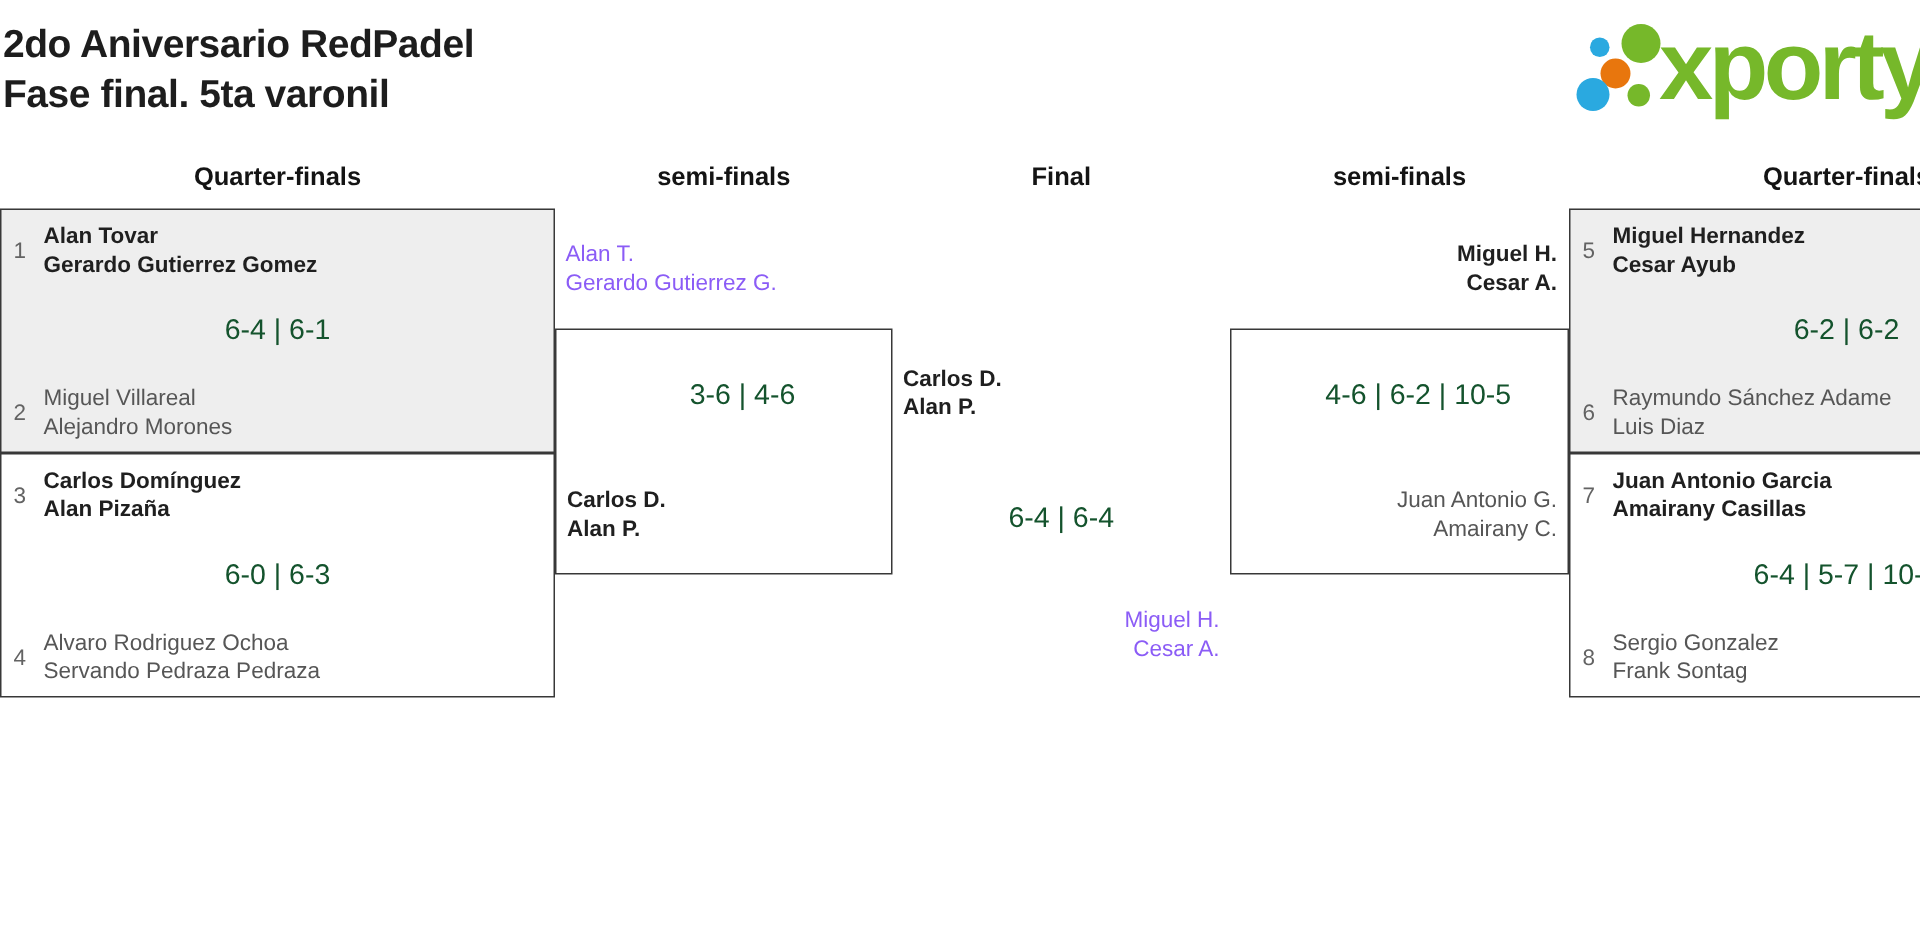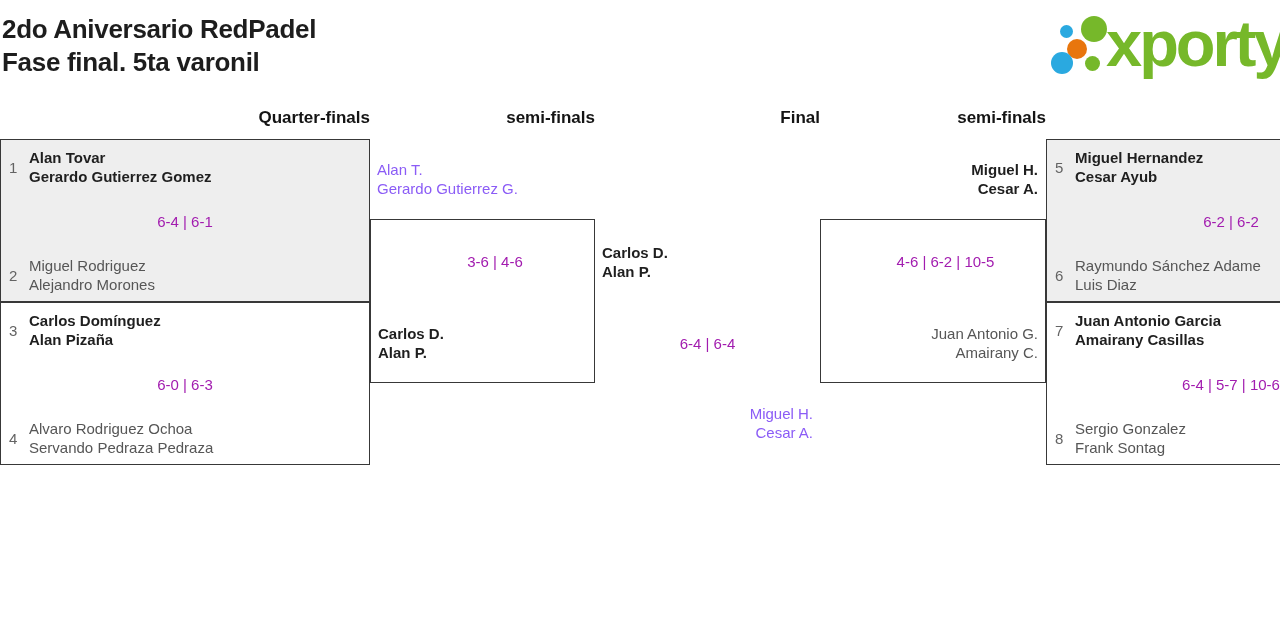--- a/index.html
+++ b/index.html
@@ -16,35 +16,35 @@
   .logo { position:absolute; left:1050px; top:0; width:230px; height:80px; }
   .dot { position:absolute; border-radius:50%; }
   .dot-blue-sm  { left:10px; top:13px; width:13px; height:13px; background:#2aa9e0; }
   .dot-green-lg { left:31px; top:4px;  width:26px; height:26px; background:#76b82a; }
   .dot-orange   { left:17px; top:27px; width:20px; height:20px; background:#e8760d; }
   .dot-blue-lg  { left:1px;  top:40px; width:22px; height:22px; background:#2aa9e0; }
   .dot-green-sm { left:35px; top:44px; width:15px; height:15px; background:#76b82a; }
   .logo-text { position:absolute; left:56px; top:2px; color:#76b82a;
     font-size:65px; font-weight:700; letter-spacing:-3px; line-height:60px; }
   
-  .round-header { position:absolute; top:96px; height:22px; text-align:right;
+  .round-header { position:absolute; top:96px; height:22px; text-align:center;
     font-size:17px; font-weight:600; color:#141414; }
   
   .box { position:absolute; border:1px solid #383838; background:#fff; }
   .box.grey { background:#eeeeee; }
   .team-row { position:absolute; left:8px; right:8px; display:flex; align-items:center; }
   .team-row.top { top:8px; }
   .team-row.bot { bottom:7px; }
   .seed { width:14px; margin-right:6px; font-size:15px; color:#636363; flex:0 0 auto; }
   .names { font-size:15px; line-height:19px; }
   .nm { display:block; white-space:nowrap; }
   .winner .names, .winner.names, .winner .nm { font-weight:700; color:#1f1f1f; }
   .loser .names, .loser .nm { font-weight:400; color:#565656; }
   .score { position:absolute; left:0; right:0; text-align:center;
-    font-size:15px; color:#a21caf; white-space:nowrap; }
+    font-size:19px; color:#14532d; white-space:nowrap; }
   .score-mid { top:50%; transform:translateY(-50%); }
   .score-top { top:33px;padding-left:25px; }
   
   .float-team { position:absolute; font-size:15px; line-height:19px; }
   .float-team.winner .nm { font-weight:700; color:#1f1f1f; }
   .float-team.loser  .nm { font-weight:400; color:#8b5cf6; }
   .right-align { text-align:right; }
   .team-inside { position:absolute; font-size:15px; line-height:19px; }
 </style>
 </head>
@@ -77,21 +77,21 @@
       <span class="seed">1</span>
       <span class="names">
         <span class="nm">Alan Tovar</span>
         <span class="nm">Gerardo Gutierrez Gomez</span>
       </span>
     </div>
     <div class="score score-mid">6-4 | 6-1</div>
     <div class="team-row bot loser">
       <span class="seed">2</span>
       <span class="names">
-        <span class="nm">Miguel Rodriguez</span>
+        <span class="nm">Miguel Villareal</span>
         <span class="nm">Alejandro Morones</span>
       </span>
     </div>
   </div>
 
   <div class="box" style="left:0;top:290px;width:370px;height:163px">
     <div class="team-row top winner">
       <span class="seed">3</span>
       <span class="names">
         <span class="nm">Carlos Domínguez</span>

